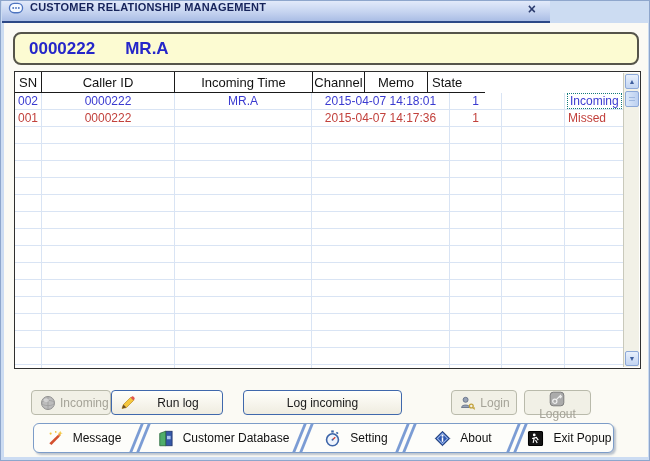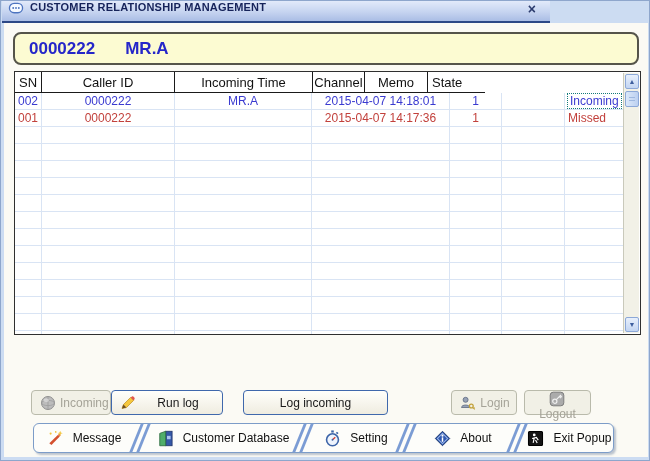--- a/index.html
+++ b/index.html
@@ -31,21 +31,21 @@
   
   .banner{
     position:absolute; left:12px; top:31px; width:626px; height:33px;
     background:#fcfbd2; border:2px solid #55544a; border-radius:8px;
     display:flex; align-items:center; padding-left:14px;
     font-size:17px; font-weight:bold; color:#2526c9;
   }
   .banner .caller-name{ margin-left:30px; }
   
   .table{
-    position:absolute; left:13px; top:70px; width:627px; height:264px;
+    position:absolute; left:13px; top:70px; width:627px; height:298px;
     background:#fff; border:1px solid #2f2f2f; overflow:hidden;
   }
   .thead{ display:flex; height:21px; }
   .thead .cell{
     background:#fff; border-right:1px solid #1a1a1a; border-bottom:1px solid #1a1a1a;
     font-size:13px; color:#111; display:flex; align-items:center; justify-content:center;
     white-space:nowrap; overflow:hidden;
   }
   .thead .cell.c6{ justify-content:flex-start; padding-left:4px; border-right:none; }
   .tbody{ position:absolute; left:0; top:21px; right:17px; bottom:0; overflow:hidden; }
@@ -88,21 +88,21 @@
     border:1px solid #aeb2a4; border-radius:4px;
     display:flex; align-items:center; font-size:12px; color:#1a1a1a;
     padding:0 6px; cursor:default;
   }
   .btn .bicon{ width:16px; height:16px; display:inline-flex; margin:0 4px 0 2px; flex:none; }
   .btn .blabel{ flex:1; text-align:center; white-space:nowrap; }
   .btn.primary{ border:1px solid #3f68ac; }
   .btn.disabled{ background:#f1f0e6; border-color:#b9baab; color:#a5a398; }
   #btn-incoming{ left:30px;  width:80px; }
   #btn-runlog{   left:110px; width:112px; }
-  #btn-logincoming{ left:242px; width:145px; justify-content:center; }
+  #btn-logincoming{ left:242px; width:159px; justify-content:center; }
   #btn-login{    left:450px; width:66px; }
   #btn-logout{   left:523px; width:67px;flex-direction:column; }
   
   .tabbar{
     position:absolute; left:32px; top:422px; width:581px; height:30px;
     background:#fdfdfa; border:1px solid #7c9cc8; border-radius:6px;
     box-shadow:2px 2px 2px rgba(110,130,160,.45);
     display:flex; align-items:stretch; overflow:hidden;
   }
   .tab{

